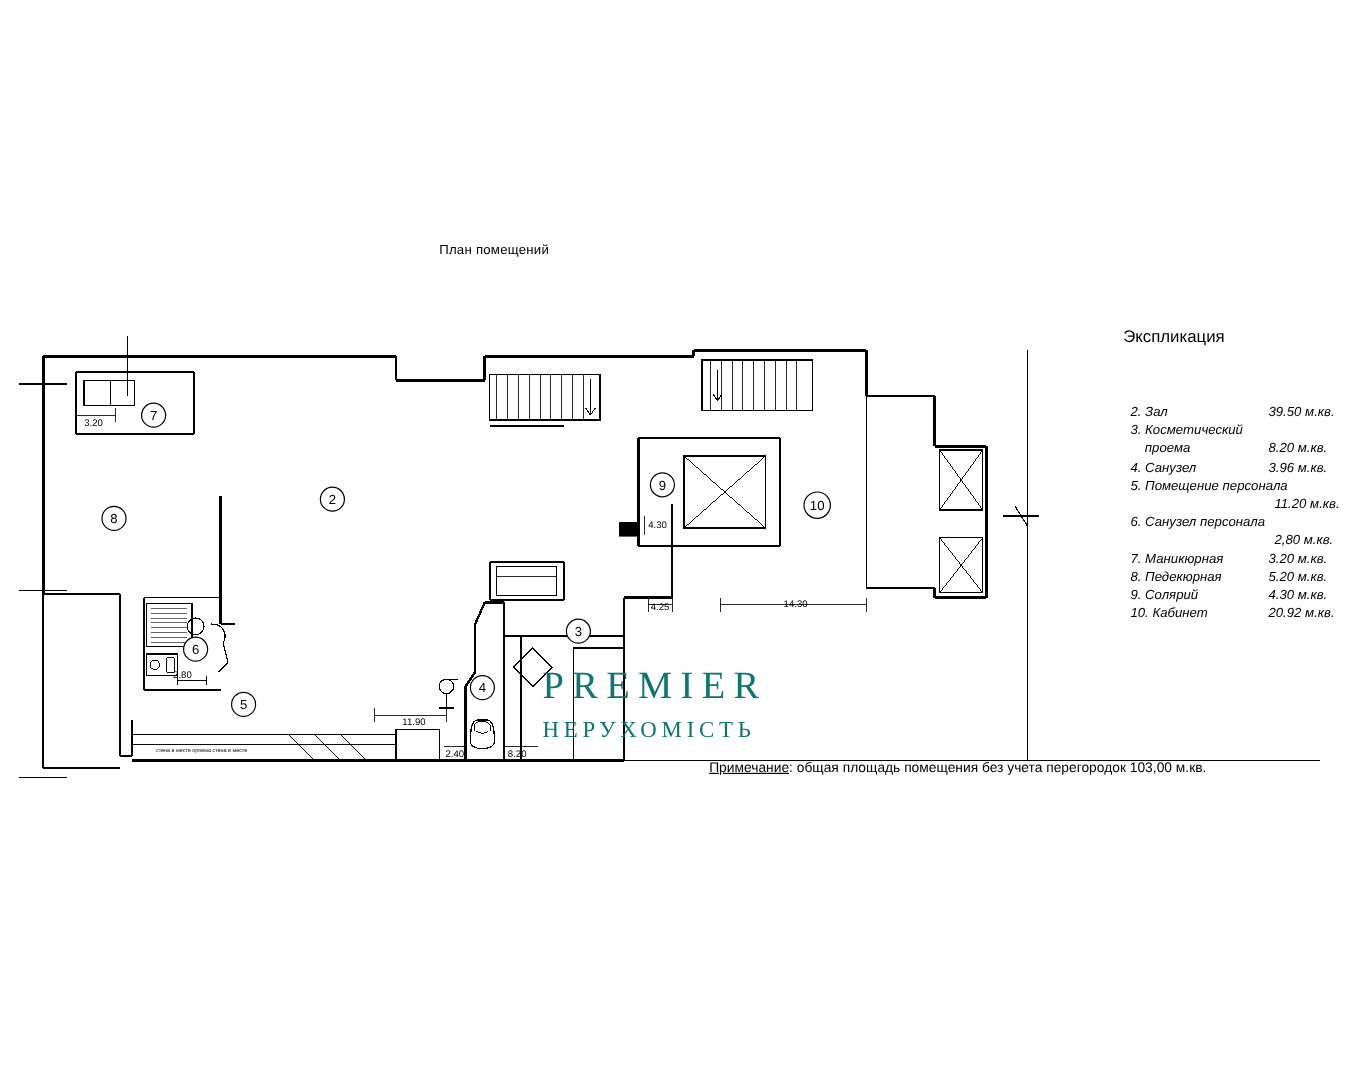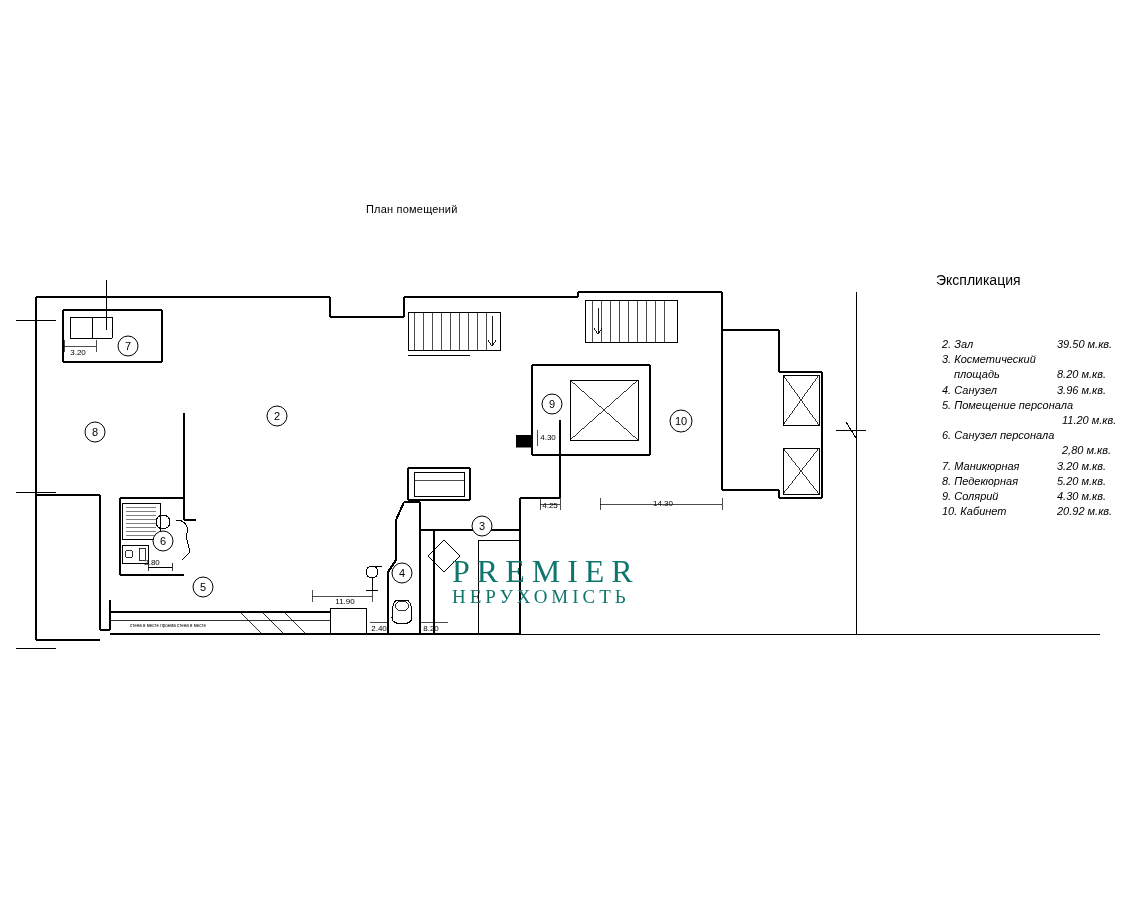--- a/index.html
+++ b/index.html
@@ -94,20 +94,21 @@
     font-family: "Liberation Serif", serif;
     font-size: 32px;
     letter-spacing: 7px;
     line-height: 30px;
   }
   .watermark .wm2 {
     font-family: "Liberation Serif", serif;
     font-size: 19px;
     letter-spacing: 4px;
     line-height: 22px;
+    margin-top: 12px;
   }
   
   .badge-text {
     font-size: 11px;
     font-family: "Liberation Sans", sans-serif;
   }
   .dim-text {
     font-size: 8px;
     font-family: "Liberation Sans", sans-serif;
   }
@@ -328,21 +329,21 @@
   <div class="expl-list">
     <div class="expl-row">
       <span class="lbl">2. Зал</span>
       <span class="val">39.50 м.кв.</span>
     </div>
     <div class="expl-row">
       <span class="lbl">3. Косметический</span>
       <span class="val"></span>
     </div>
     <div class="expl-row indent">
-      <span class="lbl">площадь</span>
+      <span class="lbl">проема</span>
       <span class="val">8.20 м.кв.</span>
     </div>
     <div class="expl-row">
       <span class="lbl">4. Санузел</span>
       <span class="val">3.96 м.кв.</span>
     </div>
     <div class="expl-row">
       <span class="lbl">5. Помещение персонала</span>
       <span class="val"></span>
     </div>
@@ -369,14 +370,15 @@
     <div class="expl-row">
       <span class="lbl">9. Солярий</span>
       <span class="val">4.30 м.кв.</span>
     </div>
     <div class="expl-row">
       <span class="lbl">10. Кабинет</span>
       <span class="val">20.92 м.кв.</span>
     </div>
   </div>
 
+  <div class="note"><u>Примечание</u><span>: общая площадь помещения без учета перегородок 103,00 м.кв.</span></div>
 
 </div>
 
 </body></html>

